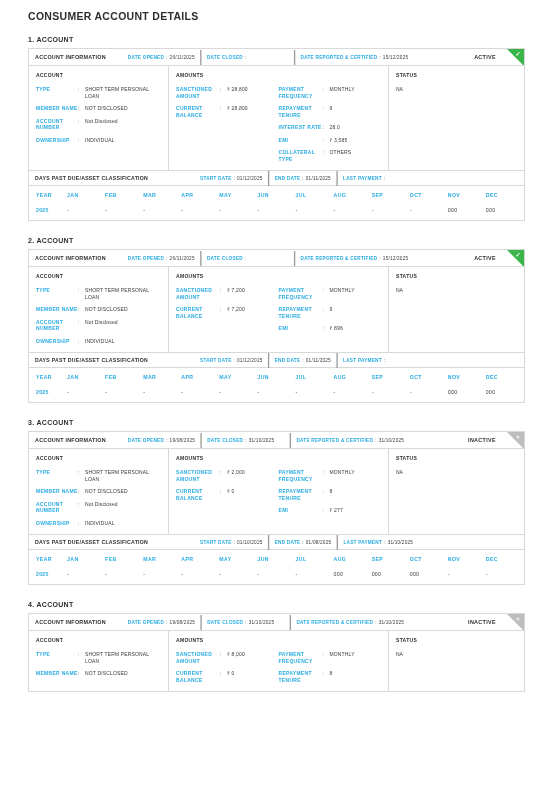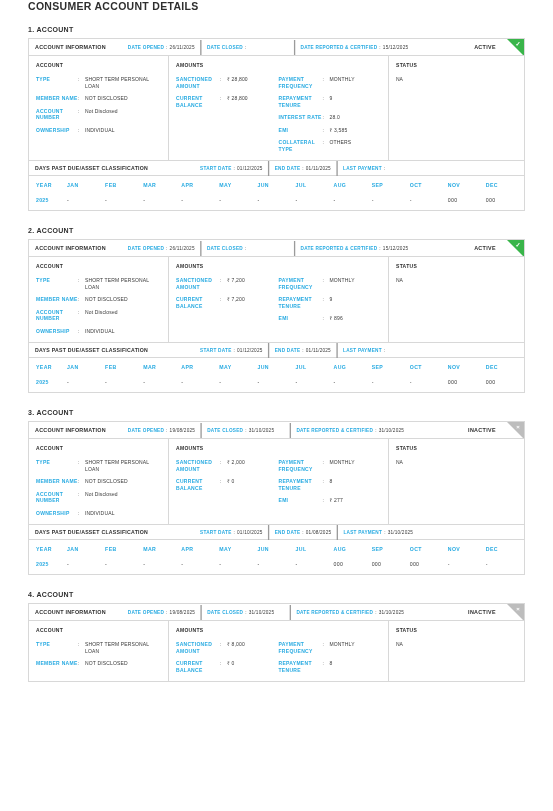--- a/index.html
+++ b/index.html
@@ -9,21 +9,21 @@
     font-family: "Liberation Sans", sans-serif;
     color: #333333;
   }
   body { padding: 0 28px; overflow: hidden; }
 
   .page-title {
     font-size: 10.5px;
     font-weight: bold;
     letter-spacing: 0.3px;
     color: #2e2e2e;
-    padding-top: 0;
+    padding-top: 10px;
     padding-bottom: 14px;
   }
 
   .account-heading {
     font-size: 7px;
     font-weight: bold;
     letter-spacing: 0.3px;
     color: #2e2e2e;
     margin-bottom: 5px;
   }

